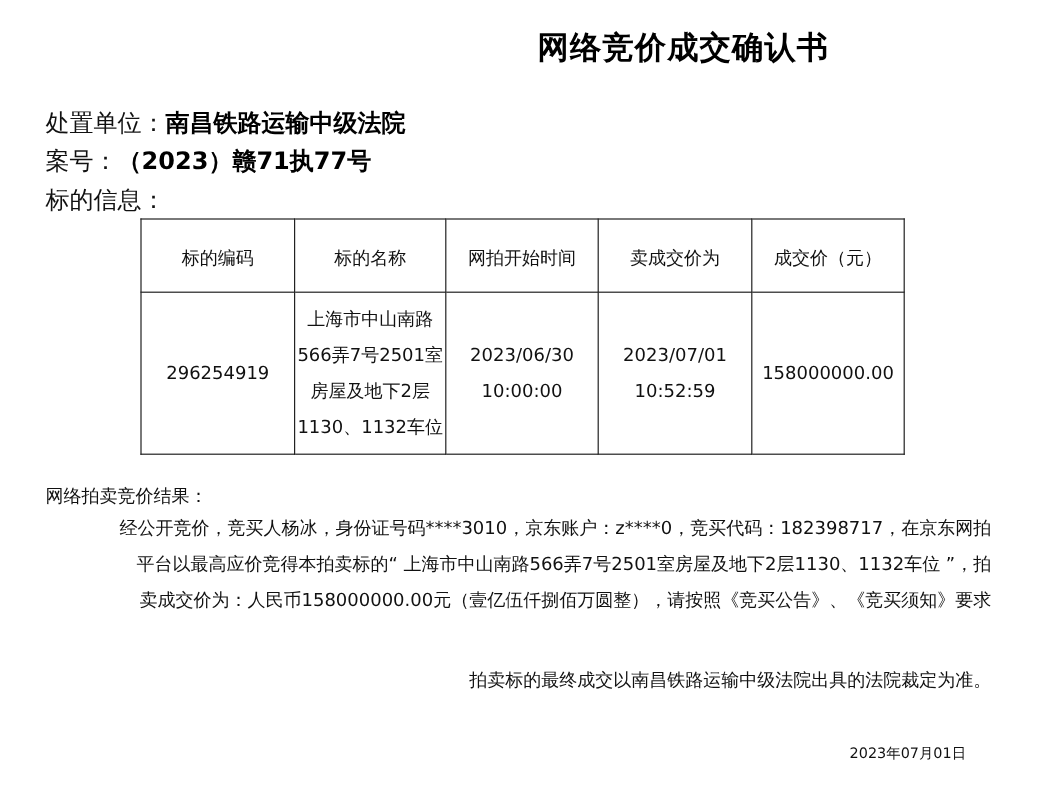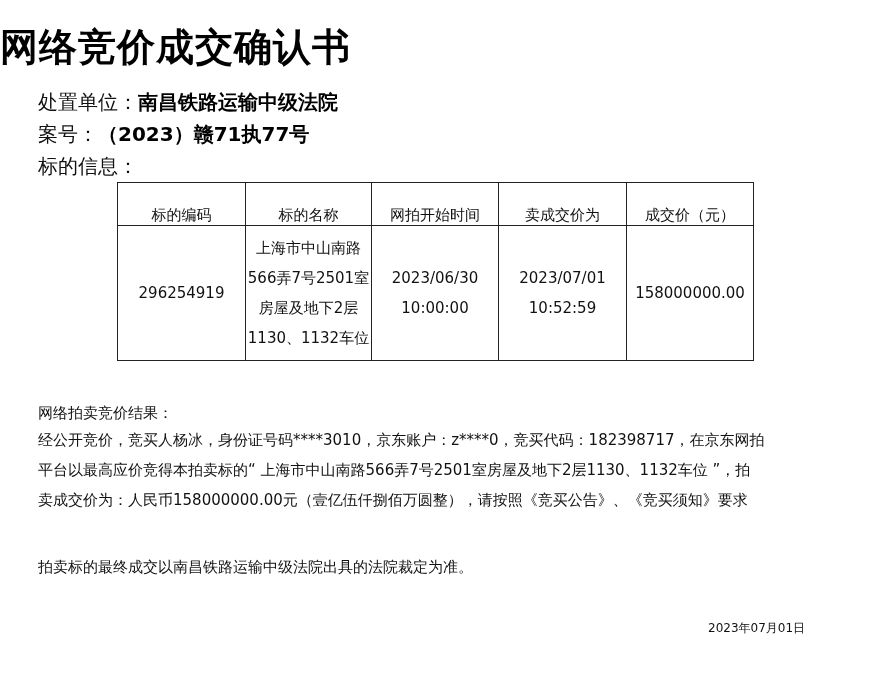--- a/index.html
+++ b/index.html
@@ -13,22 +13,22 @@
       position: relative;
       overflow: hidden;
       font-family: "DejaVu Sans", "Liberation Sans", sans-serif;
       color: #111111;
     }
     .title {
       position: absolute;
       top: 22px;
       left: 0;
       width: 691px;
-      text-align: left;
-      font-size: 38px;
+      text-align: right;
+      font-size: 26px;
       font-weight: bold;
       letter-spacing: 1px;
       color: #000;
     }
     .meta-line {
       position: absolute;
       left: 38px;
       font-size: 20px;
       color: #111;
       white-space: nowrap;
@@ -52,21 +52,21 @@
     table.lot th, table.lot td {
       border: 1.5px solid #222;
       text-align: center;
       vertical-align: middle;
       font-weight: normal;
       padding: 0;
     }
     table.lot th {
       height: 42px;
       vertical-align: bottom;
-      padding-bottom: 0;
+      padding-bottom: 18px;
     }
     table.lot td {
       height: 134px;
       line-height: 30px;
     }
     .c1 { width: 127px; }
     .c2 { width: 125px; }
     .c3 { width: 126px; }
     .c4 { width: 127px; }
     .c5 { width: 126px; }
@@ -74,25 +74,26 @@
 
     .section-head {
       position: absolute;
       top: 404px;
       left: 38px;
       font-size: 15px;
       color: #111;
     }
     .para {
       position: absolute;
-      left: 38px;
+      left: 26px;
       width: 800px;
       font-size: 15px;
       color: #111;
       line-height: 30px;
+      text-align: right;
     }
     .para-1 { top: 425px; }
     .para-1 span { display: block; white-space: nowrap; }
     .para-2 { top: 552px; }
     .date {
       position: absolute;
       top: 620px;
       left: 708px;
       font-size: 12px;
       color: #111;

